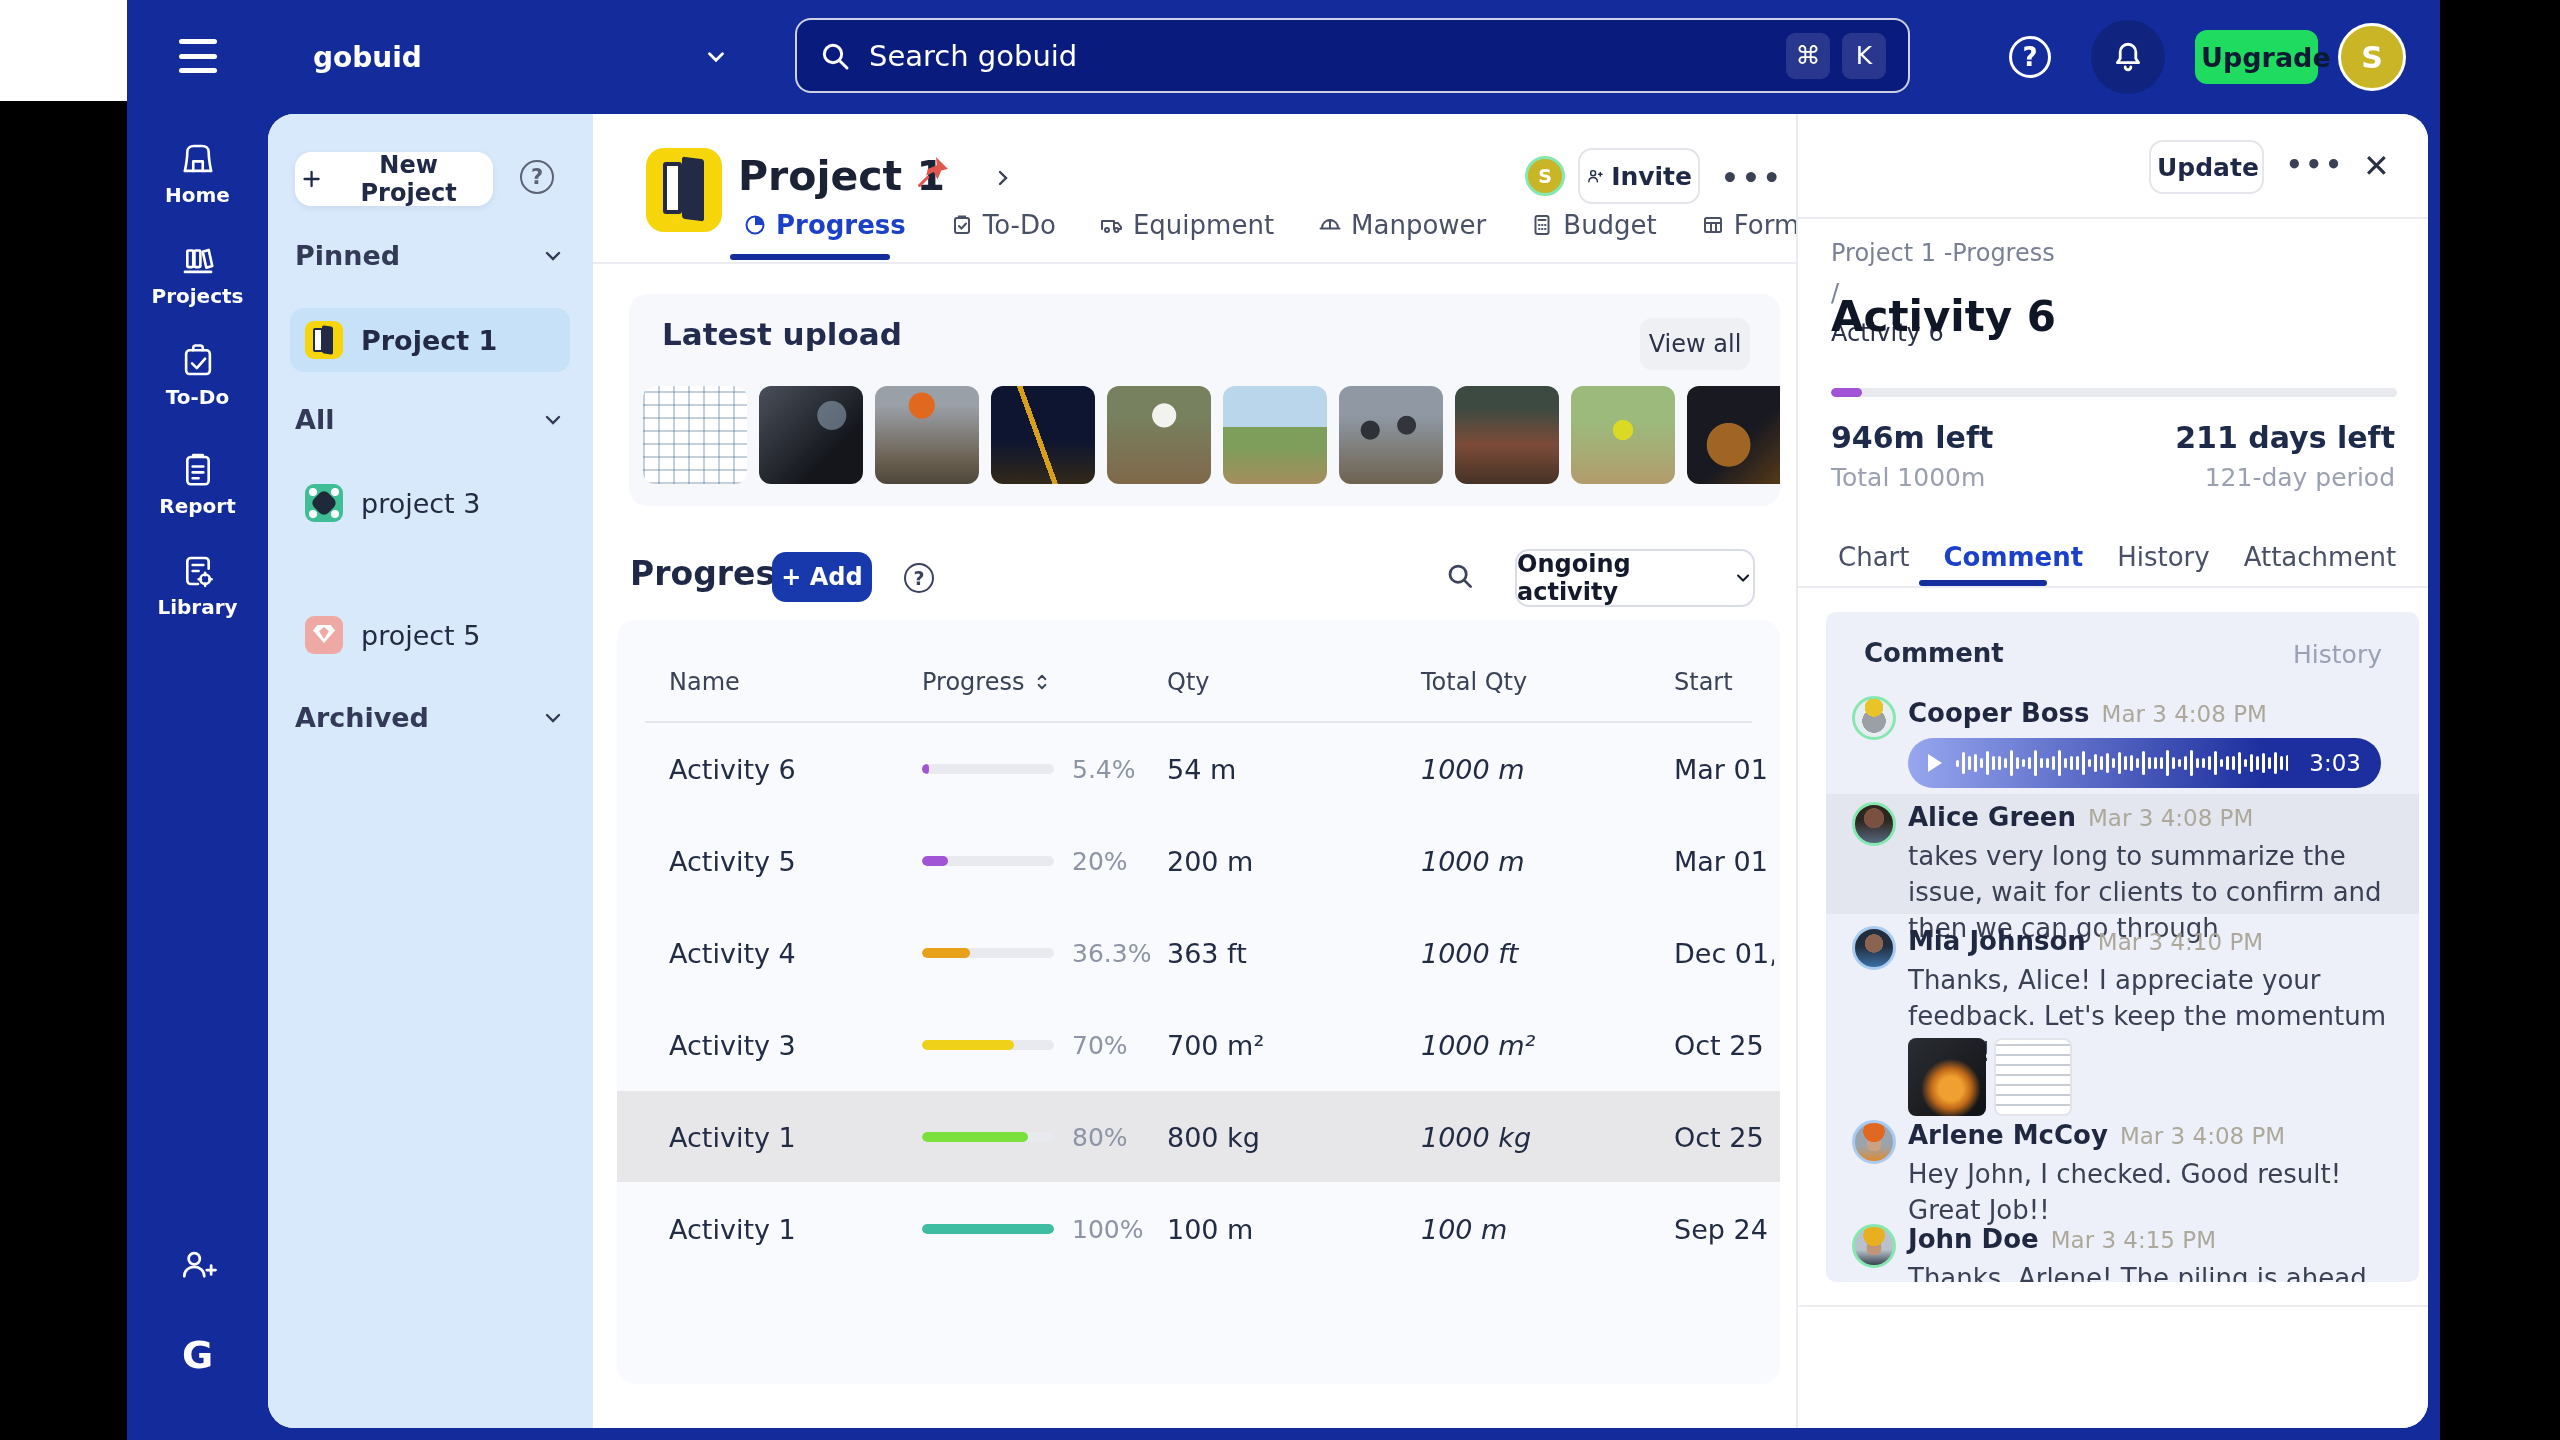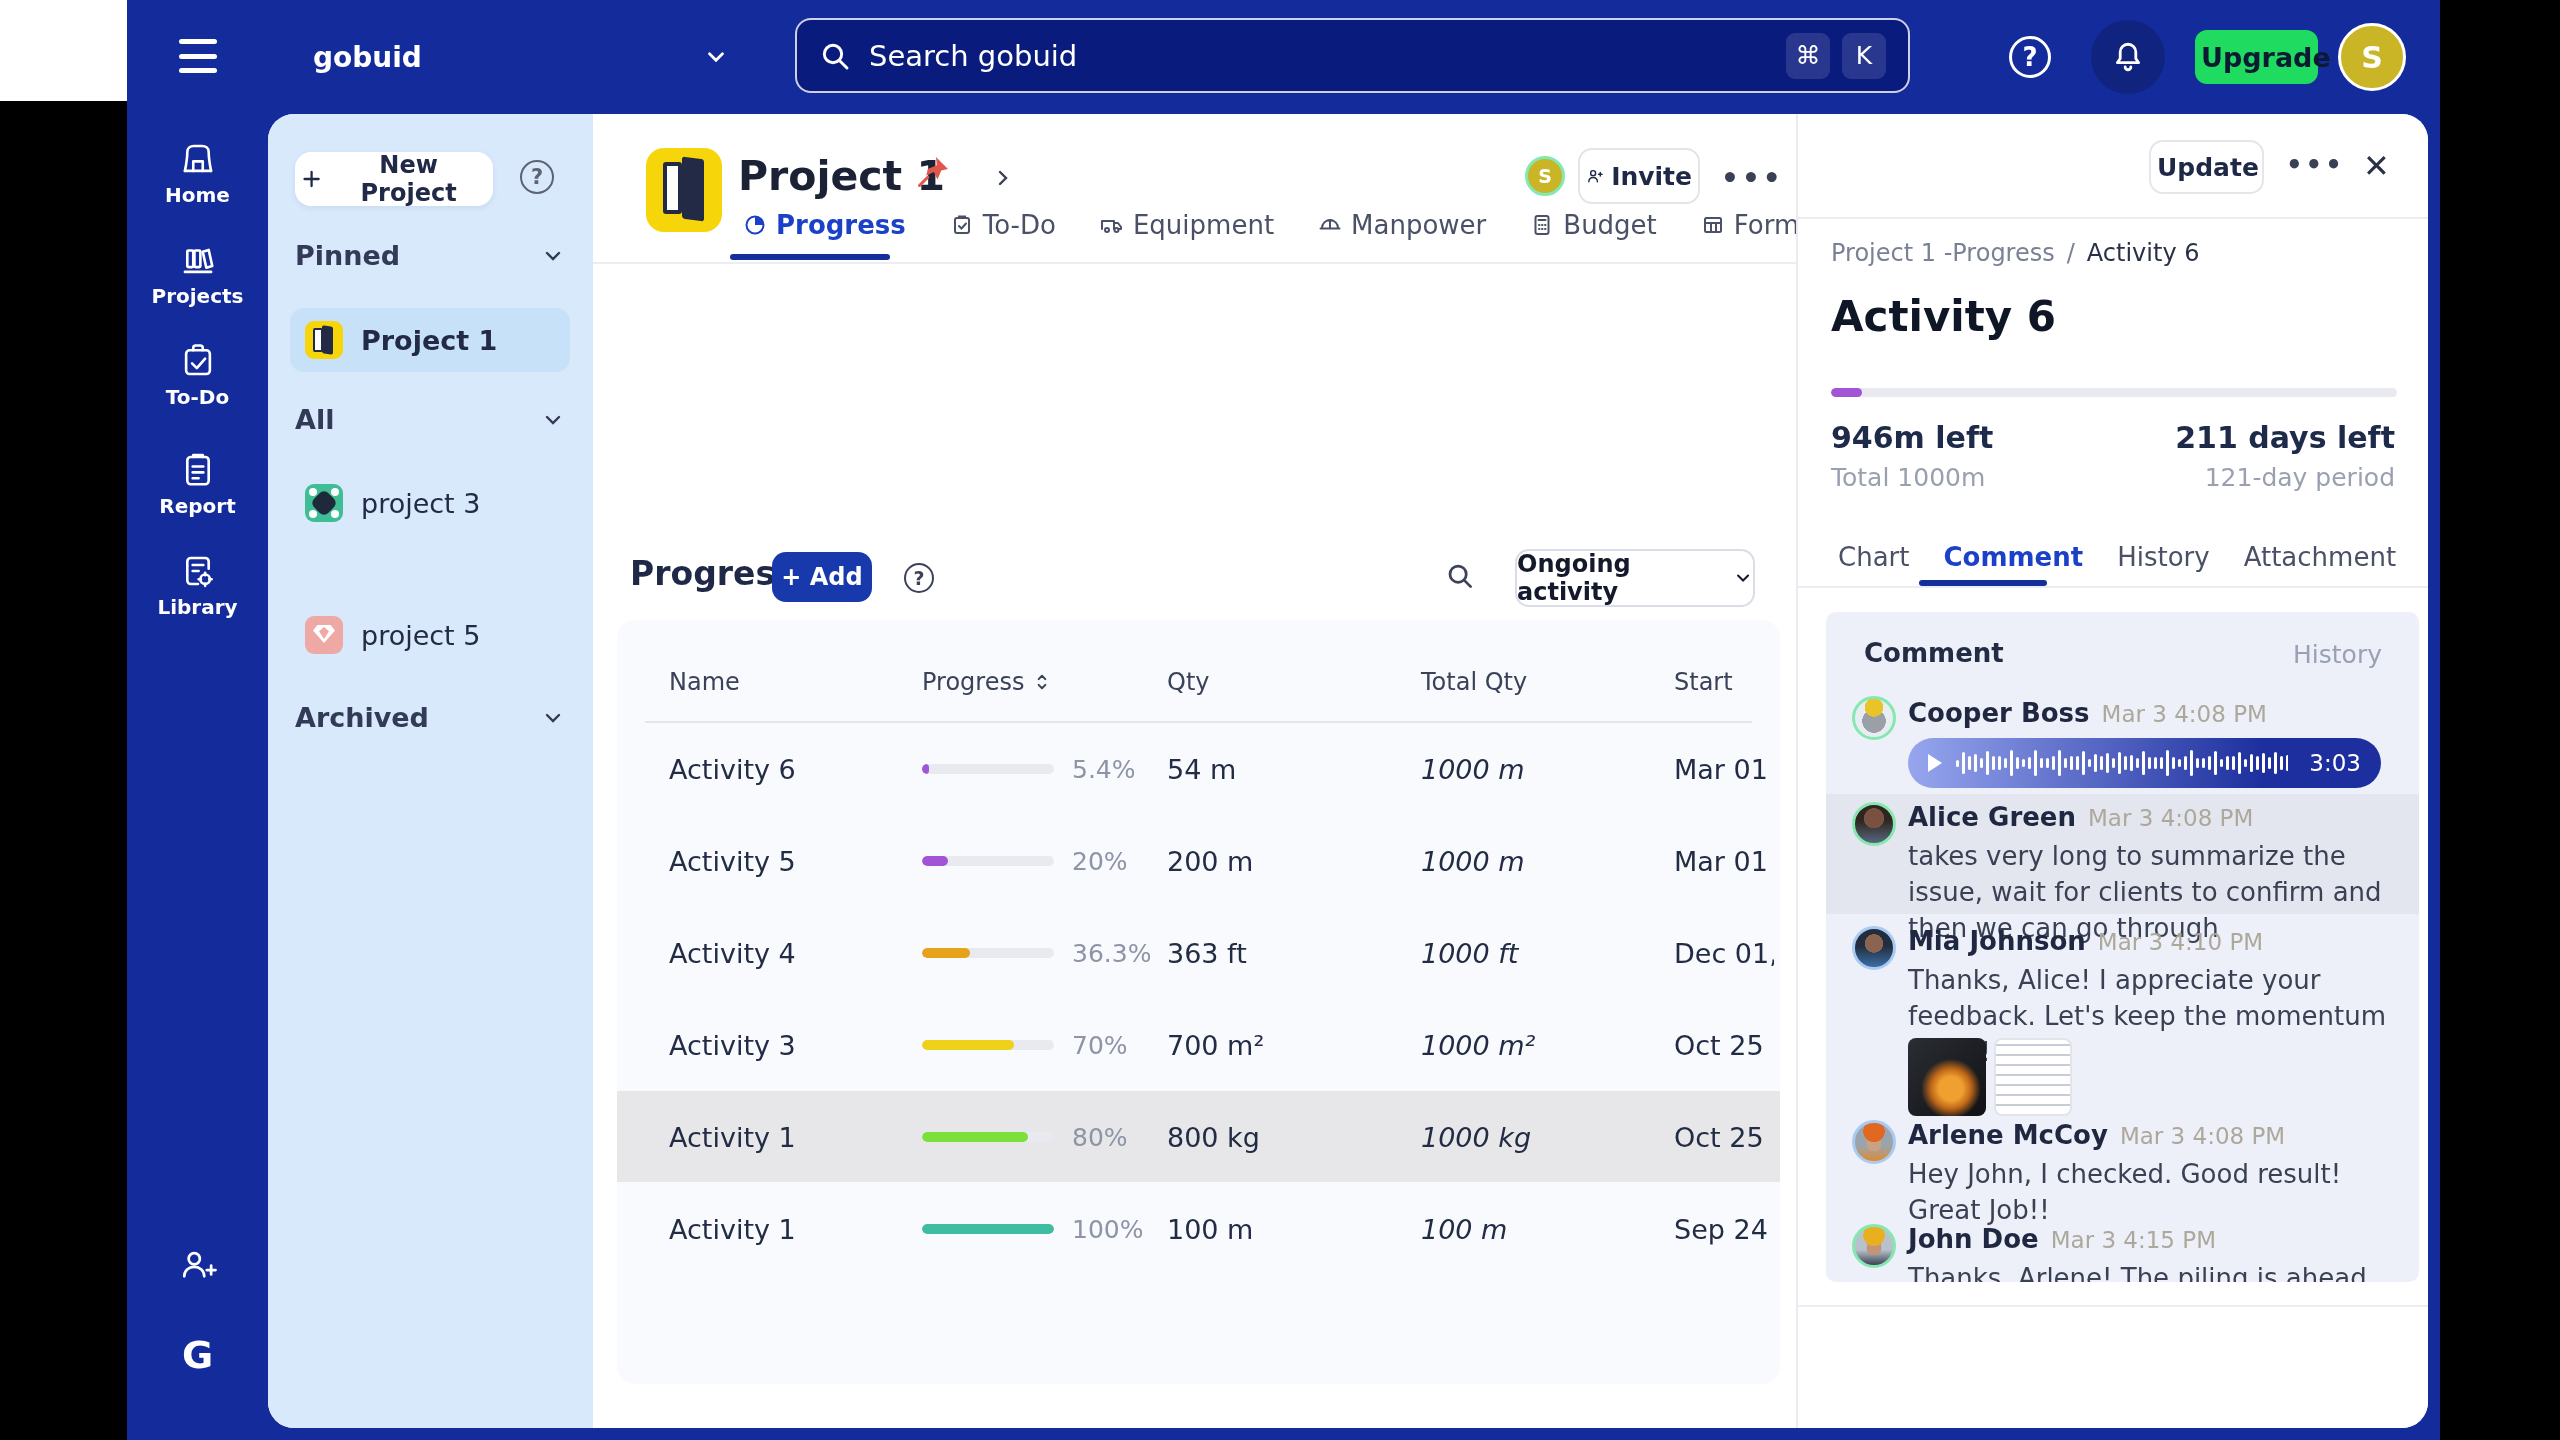--- a/index.html
+++ b/index.html
@@ -108,21 +108,21 @@
   .pct{position:absolute;left:455px;top:50%;transform:translateY(-50%);font-size:25px;color:#8D94A6;}
   .c-name{left:52px;}.c-qty{left:550px;}.c-total{left:804px;font-style:italic;}
   .c-start{left:1057px;width:100px;overflow:hidden;}
 
   
   #panel{position:absolute;left:1528px;top:0;width:632px;height:1314px;background:#fff;border-left:2px solid #E9EBF1;}
   #update-btn{position:absolute;left:351px;top:26px;width:115px;height:54px;border-radius:14px;border:2px solid #E4E6EC;background:#fff;font-family:inherit;font-size:25px;font-weight:600;color:#1F2947;cursor:pointer;}
   #panel-dots{position:absolute;left:488px;top:36px;font-size:26px;letter-spacing:3px;color:#3A4154;font-weight:700;cursor:pointer;}
   #panel-close{position:absolute;left:565px;top:33px;font-size:32px;color:#2A3147;cursor:pointer;}
   #panel-div1{position:absolute;left:0;top:103px;width:632px;height:2px;background:#EBEDF3;}
-  #crumb{position:absolute;left:33px;top:125px;font-size:24px;color:#7A8194;display:flex;gap:12px;white-space:nowrap;}
+  #crumb{position:absolute;left:33px;top:125px;font-size:24px;color:#7A8194;display:flex;gap:12px;white-space:nowrap;flex-direction:column;}
   #crumb .cur{color:#2A3147;}
   #act-title{position:absolute;left:33px;top:178px;font-size:42px;font-weight:700;color:#0F1626;}
   #act-bar{position:absolute;left:33px;top:274px;width:566px;height:9px;border-radius:5px;background:#E9EAEF;overflow:hidden;}
   #act-bar i{display:block;height:100%;border-radius:5px;}
   #stat-left{position:absolute;left:33px;top:306px;}
   #stat-right{position:absolute;right:33px;top:306px;text-align:right;}
   .stat-big{font-size:30px;font-weight:700;color:#1E2A4A;}
   .stat-sub{font-size:25px;color:#9AA0B0;margin-top:8px;}
   #panel-tabs{position:absolute;left:40px;top:428px;display:flex;gap:34px;}
   .ptab{font-size:26px;color:#4A5166;cursor:pointer;white-space:nowrap;}
@@ -411,20 +411,36 @@
           <svg width="24" height="24" viewBox="0 0 24 24" fill="none" stroke="currentColor" stroke-width="2">
               <rect x="4" y="5" width="16" height="14" rx="1.5"></rect>
               <path d="M4 10h16M10 10v9M15 10v9"></path>
             </svg>
           <span>Form</span>
         </div>
       </div>
       <div id="tab-underline"></div>
       <div id="hdr-divider"></div>
 
+      <div id="upload-card">
+        <div id="upload-title">Latest upload</div>
+        <button id="view-all">View all</button>
+        <div id="thumbs">
+          <div class="thumb t1"></div>
+          <div class="thumb t2"></div>
+          <div class="thumb t3"></div>
+          <div class="thumb t4"></div>
+          <div class="thumb t5"></div>
+          <div class="thumb t6"></div>
+          <div class="thumb t7"></div>
+          <div class="thumb t8"></div>
+          <div class="thumb t9"></div>
+          <div class="thumb t10"></div>
+        </div>
+      </div>
 
       <div id="prog-title">Progress</div>
       <button id="add-btn">+ Add</button>
       <div id="prog-help">?</div>
       <span id="tbl-search">
         <svg width="30" height="30" viewBox="0 0 24 24" fill="none" stroke="#3C425C" stroke-width="2.2" stroke-linecap="round">
             <circle cx="10.5" cy="10.5" r="6.5"></circle>
             <path d="M15.5 15.5L20.5 20.5"></path>
           </svg>
       </span>

